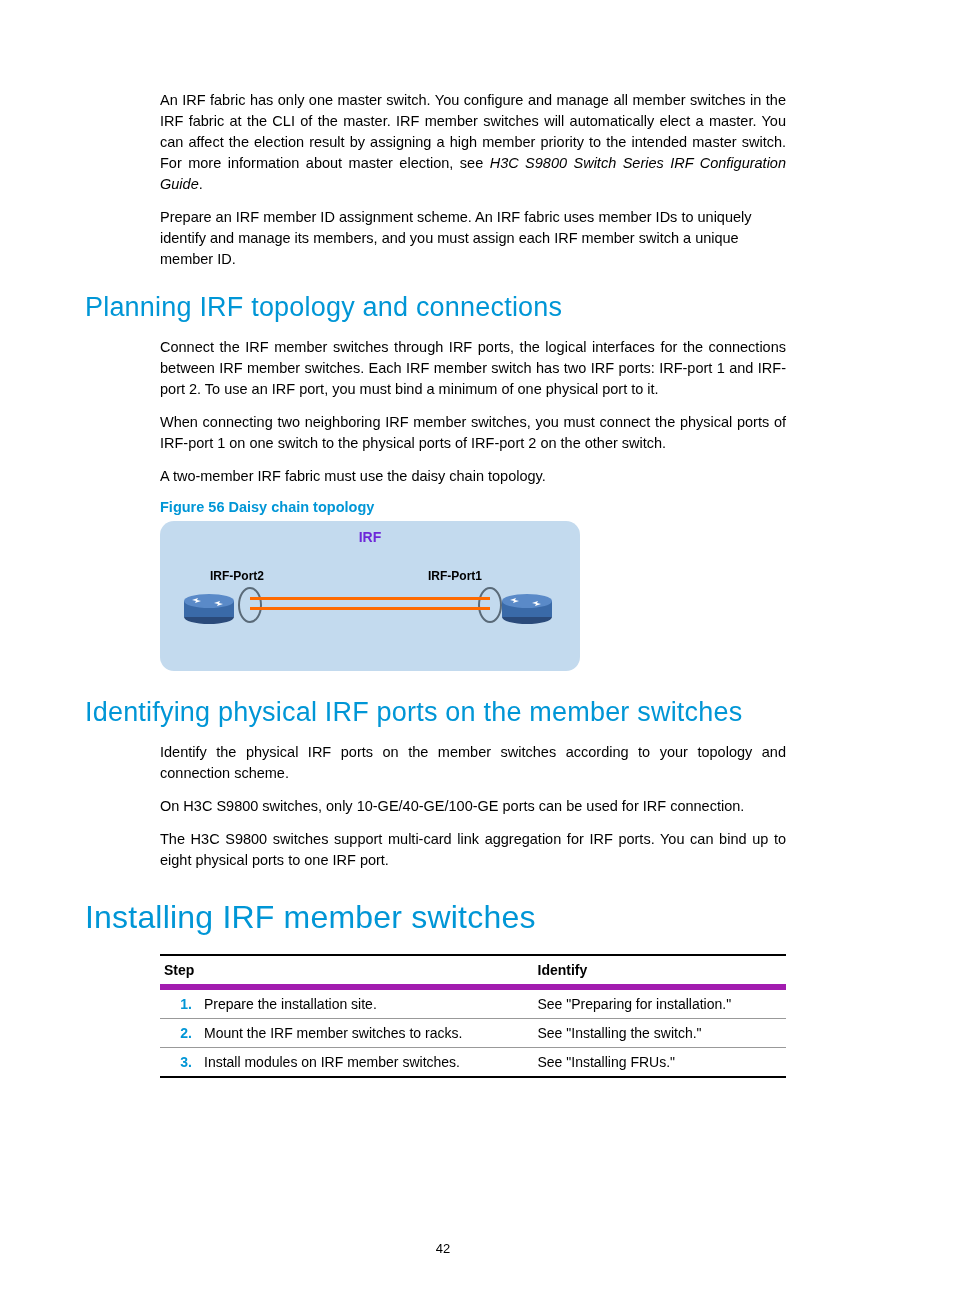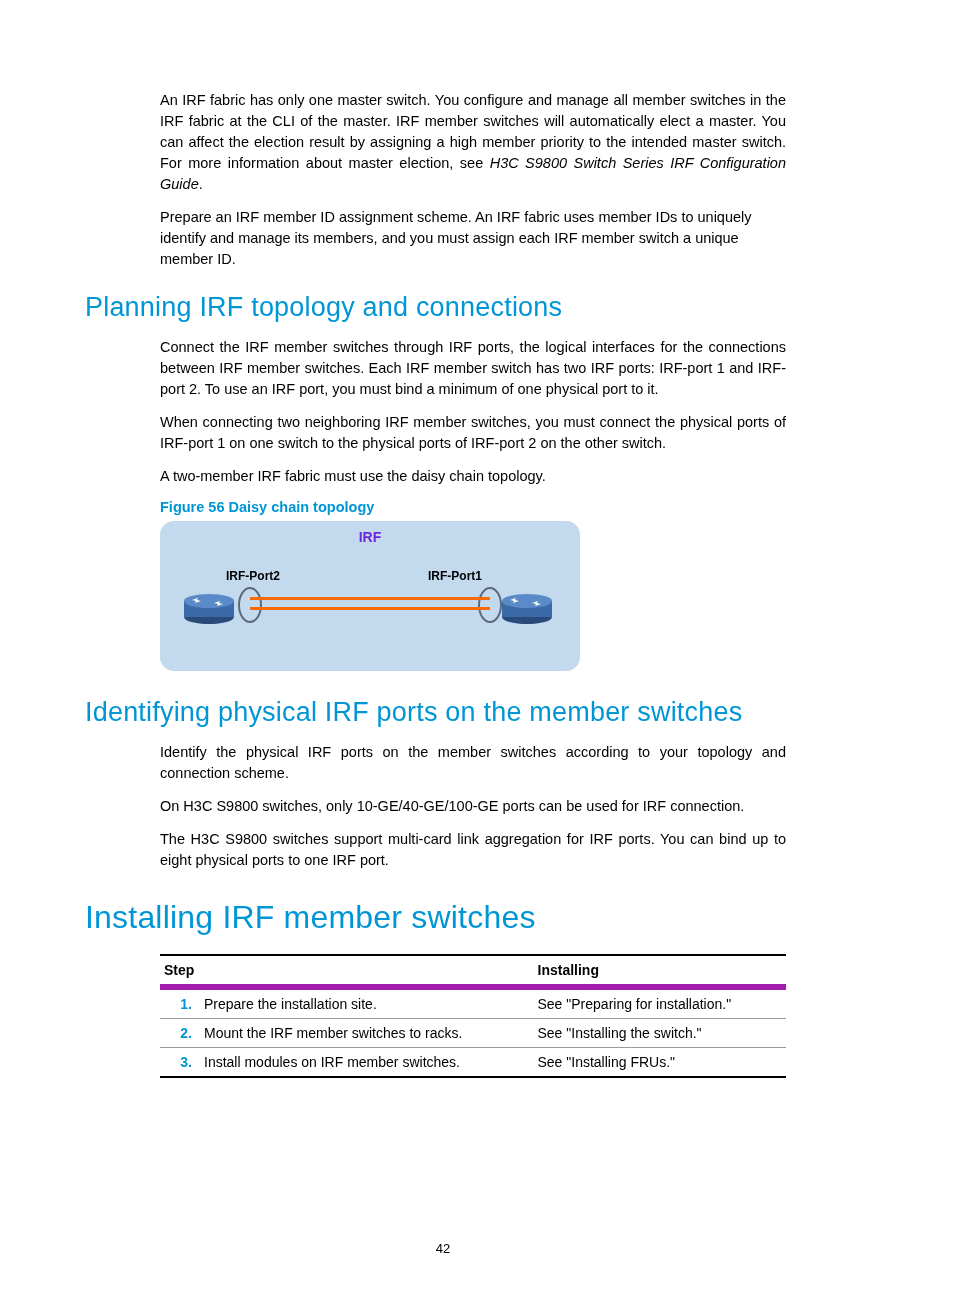--- a/index.html
+++ b/index.html
@@ -71,21 +71,21 @@
     font-weight: bold;
     font-size: 14px;
     color: #6d28d9;
   }
   .port-label {
     position: absolute;
     font-weight: bold;
     font-size: 12px;
     color: #000;
   }
-  .port-left { top: 48px; left: 66px; }
+  .port-left { top: 48px; left: 50px; }
   .port-right { top: 48px; left: 268px; }
   .switch-node {
     position: absolute;
     width: 54px;
     height: 34px;
     top: 70px;
   }
   .switch-left { left: 22px; }
   .switch-right { left: 340px; }
   .ring {
@@ -198,21 +198,21 @@
     <p class="justify">The H3C S9800 switches support multi-card link aggregation for IRF ports. You can bind up to eight physical ports to one IRF port.</p>
   </div>
 
   <h1>Installing IRF member switches</h1>
 
   <div class="body-indent">
     <table class="steps">
       <thead>
         <tr>
           <th colspan="2">Step</th>
-          <th>Installing</th>
+          <th>Identify</th>
         </tr>
       </thead>
       <tbody>
         <tr>
           <td class="step-num">1.</td>
           <td>Prepare the installation site.</td>
           <td>See "Preparing for installation."</td>
         </tr>
         <tr>
           <td class="step-num">2.</td>

